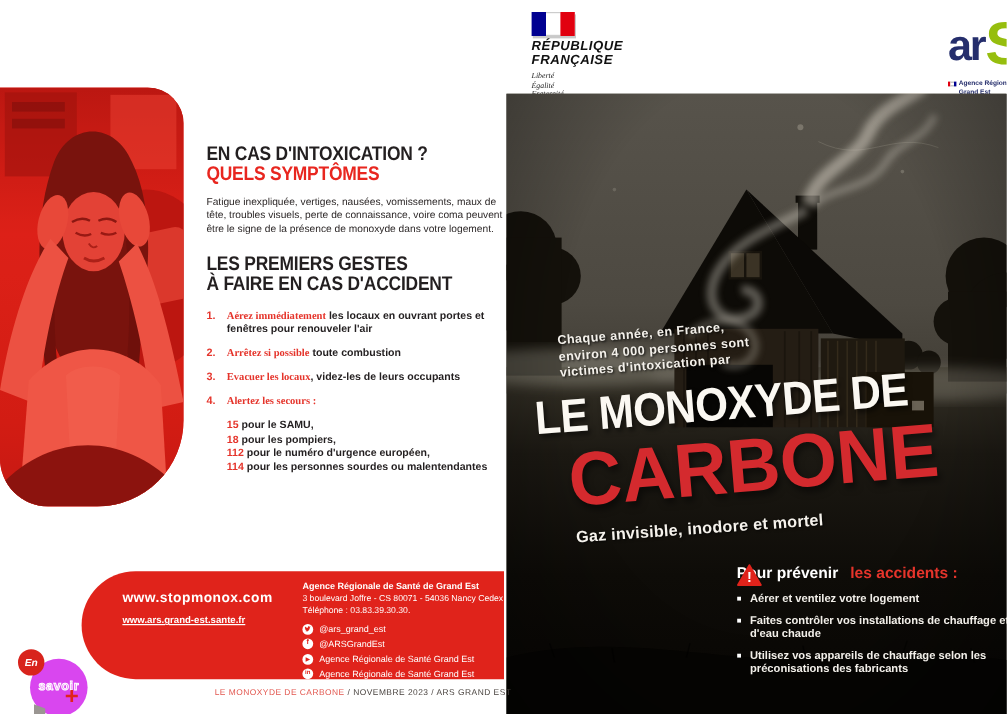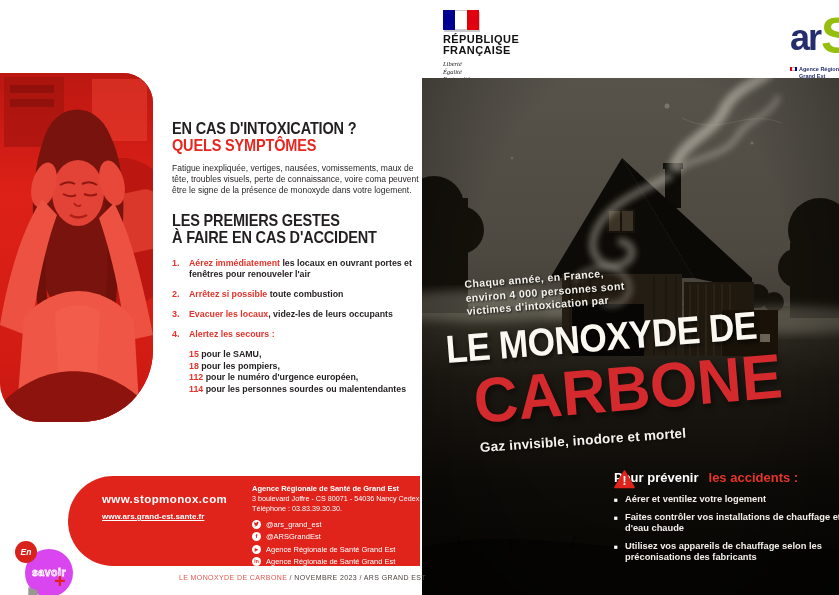--- a/index.html
+++ b/index.html
@@ -11,21 +11,21 @@
   .photo-block{left:0;top:73px;width:153px;height:349px;border-radius:0 30px 72px 40px;
                overflow:hidden;background:#d91c15;}
   .photo-block svg{display:block;}
 
   
   .rf-logo{left:443px;top:10px;width:100px;}
   .rf-flag{display:flex;width:36px;height:20px;margin-bottom:4px;box-shadow:1px 2px 0 rgba(40,40,40,.25);}
   .rf-flag .b{width:12px;background:#000091;}
   .rf-flag .w{width:12px;background:#ffffff;border-top:1px solid #ccc;border-bottom:1px solid #ccc;}
   .rf-flag .r{width:12px;background:#e1000f;}
-  .rf-name{font-weight:bold;font-size:11px;line-height:11px;letter-spacing:.4px;color:#111;}
+  .rf-name{font-weight:bold;font-size:11px;line-height:11px;letter-spacing:.4px;color:#111;font-style:italic;}
   .rf-motto{margin-top:4px;font-family:"Liberation Serif",serif;font-style:italic;
             font-size:6.5px;line-height:7.5px;color:#1a1a1a;}
 
   
   .ars-logo{left:790px;top:14px;width:92px;}
   .ars-word{line-height:38px;white-space:nowrap;}
   .ars-ar{font-size:36px;font-weight:bold;letter-spacing:-2px;color:#252e6c;}
   .ars-s{font-size:50px;font-weight:bold;color:#96be0e;position:relative;top:3px;left:1px;}
   .ars-sub{display:flex;align-items:center;gap:2px;margin-top:2px;font-size:5.5px;
            font-weight:bold;color:#252e6c;white-space:nowrap;}
@@ -41,21 +41,21 @@
   .h1line,.h2line{line-height:17px;white-space:nowrap;}
   .cond{display:inline-block;transform:scaleX(.88);transform-origin:0 50%;
         font-weight:bold;font-size:16.5px;letter-spacing:-.2px;}
   .red-t{color:#e8261f;}
   .body-p{margin:9px 0 16px 0;font-size:8.5px;line-height:11px;color:#2b2626;width:250px;}
   .h2-wrap{margin-top:15px;}
   .steps{margin-top:12px;}
   .step{display:flex;margin-bottom:9px;}
   .step .num{width:17px;flex:0 0 17px;color:#e5342b;font-weight:bold;font-size:9px;line-height:11px;}
   .step .txt{width:232px;font-size:8.8px;font-weight:bold;line-height:11px;color:#231f20;}
-  .step .lead{color:#e5342b;}
+  .step .lead{color:#e5342b;font-family:Liberation Serif, serif;}
   .emg{margin-left:17px;margin-top:1px;}
   .emg-row{font-size:8.8px;font-weight:bold;line-height:11.5px;color:#231f20;}
   .emg-row .num{color:#e5342b;margin-top:44px;}
 
   
   .panel{left:422px;top:78px;width:417px;height:517px;background:#4f4b43;overflow:hidden;}
   .panel svg{position:absolute;left:0;top:0;}
   .vignette{position:absolute;left:0;top:0;width:417px;height:517px;
             background:radial-gradient(ellipse at 50% 42%, rgba(0,0,0,0) 55%, rgba(0,0,0,.38) 100%);}
   .intro{position:absolute;left:42px;top:200px;transform:rotate(-4.5deg);transform-origin:0 0;

